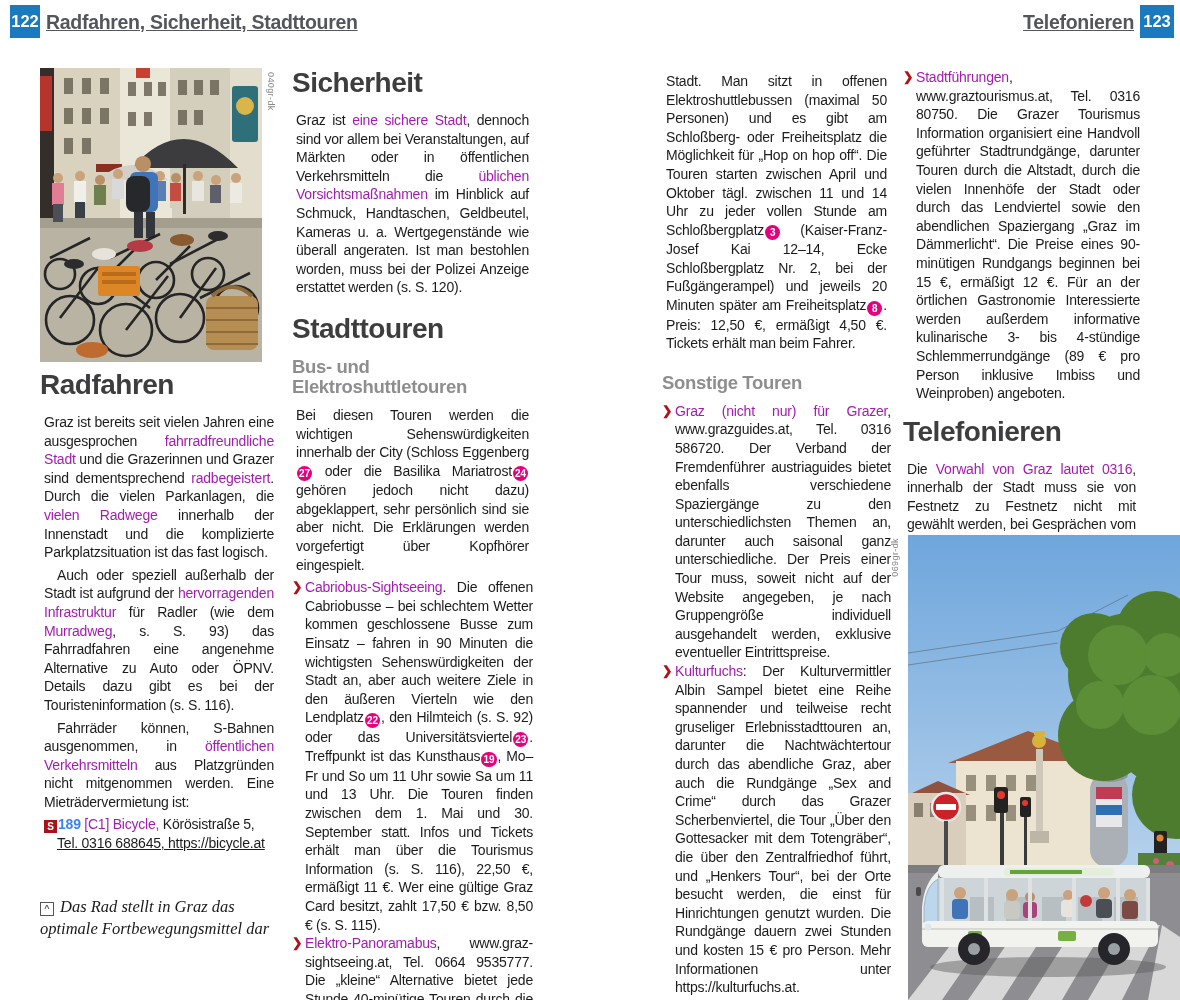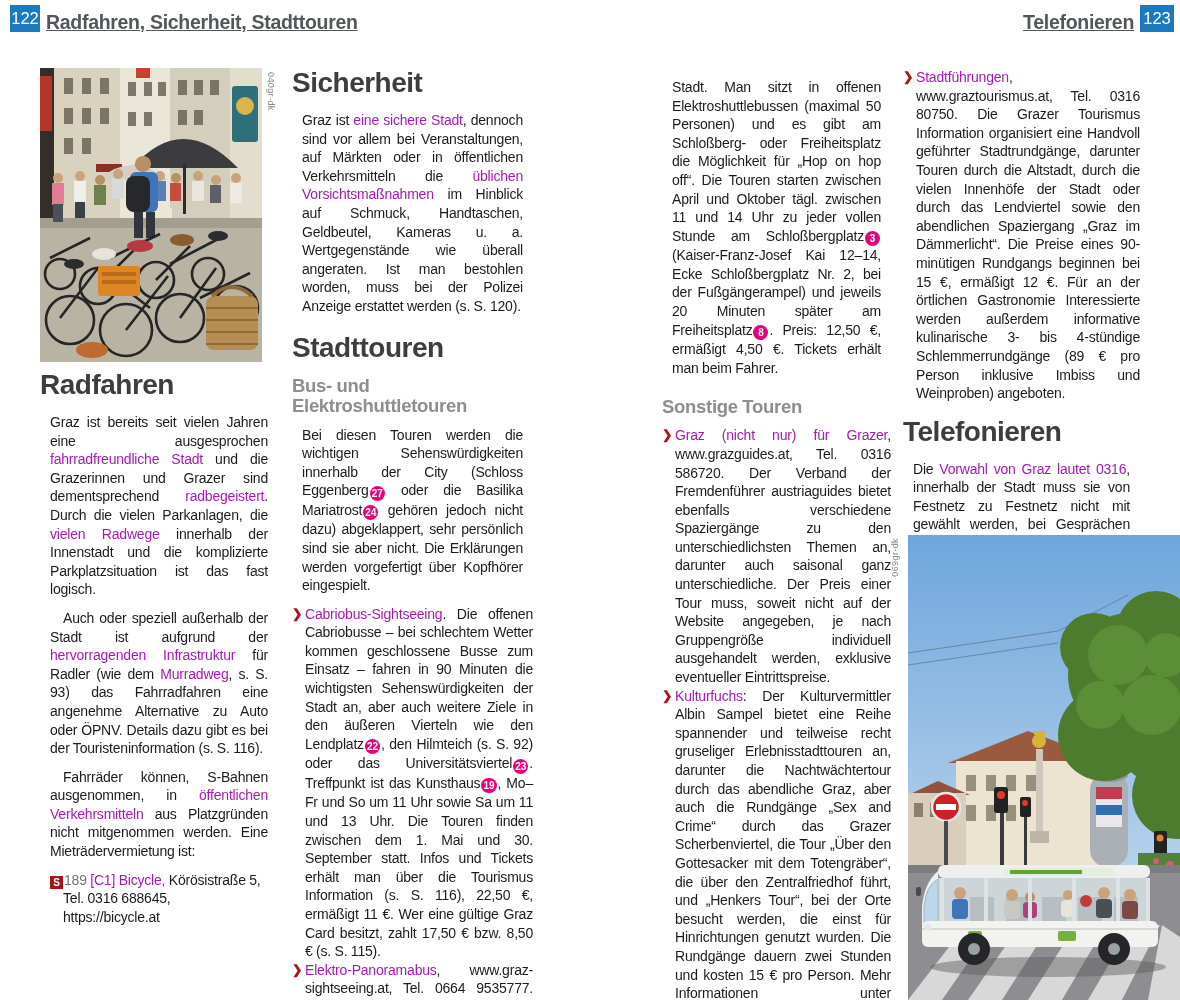--- a/index.html
+++ b/index.html
@@ -1,21 +1,21 @@
 <!DOCTYPE html>
 <html lang="de"><head>
 <meta charset="utf-8">
 <style>
   html,body{margin:0;padding:0;background:#ffffff;}
   #page{position:relative;width:1180px;height:1000px;background:#fff;overflow:hidden;
         font-family:"Liberation Sans",sans-serif;color:#1b1b1d;}
 
   
-  .pagenum{position:absolute;top:5px;width:30px;height:27px;background:#1a7abd;color:#fff;
-           font-weight:normal;font-size:16.5px;display:flex;align-items:center;justify-content:center;}
+  .pagenum{position:absolute;top:5px;width:30px;height:33px;background:#1a7abd;color:#fff;
+           font-weight:bold;font-size:16.5px;display:flex;align-items:center;justify-content:center;}
   #pagenum-left{left:10px;}
   #pagenum-right{right:6px;width:34px;margin-left:36px;}
   .runhead{position:absolute;top:11px;font-size:19.5px;font-weight:bold;color:#54565b;letter-spacing:-0.3px;text-decoration:underline;}
   #runhead-left{left:46px;}
   #runhead-right{right:46px;}
 
   
   .photo{position:absolute;overflow:hidden;}
   #photo-left{left:40px;top:68px;width:222px;height:294px;}
   #photo-right{left:908px;top:535px;width:272px;height:465px;}
@@ -31,37 +31,37 @@
   #col2{left:292px;width:241px;}
   #col3{left:662px;width:229px;}
   #col4{left:903px;width:237px;}
 
   h1.section{font-size:28px;line-height:30px;font-weight:bold;color:#3d3d3f;margin:0 0 13px;
              text-align:left;letter-spacing:-0.5px;}
   h1.mt{margin-top:17px;}
   h2.sub{font-size:18.5px;line-height:20px;font-weight:bold;color:#8e8e90;margin:0 0 9px;
          text-align:left;letter-spacing:-0.3px;}
   h2.submt{margin-top:20px;}
-  p{margin:10px;}
+  p{margin:4px;}
   p.ind{text-indent:13px;}
   b{font-weight:normal;color:#a21caf;}
 
   .bullets{margin:0;padding:0;list-style:none;}
   .bullets li{position:relative;padding-left:13px;}
   .bmark{position:absolute;left:0;top:0;color:#b01218;font-weight:bold;font-size:12.5px;}
 
   .badge{display:inline-block;min-width:15px;height:15px;padding:0 2px;box-sizing:border-box;
          border-radius:8px;background:#e5007d;color:#fff;font-weight:bold;font-size:10px;
          line-height:15px;text-align:center;letter-spacing:0;vertical-align:-1.5px;margin:0 1px;}
 
   .listing{text-align:left;}
   .lmark{display:inline-block;width:13px;height:13px;background:#a6131a;color:#fff;font-size:10px;
          font-weight:bold;line-height:13px;text-align:center;vertical-align:-1px;margin-right:1px;}
-  .lnum{color:#737373;font-weight:normal;}
-  .l2{display:block;padding-left:13px;}
+  .lnum{color:#3b82f6;font-weight:bold;}
+  .l2{display:block;padding-left:13px;text-decoration:underline;}
 
   .caption{position:absolute;font-family:"Liberation Serif",serif;font-style:italic;
            font-size:16.5px;line-height:21.5px;color:#1a1a1a;text-align:left;letter-spacing:0;}
   #caption-left{left:40px;top:896px;width:242px;}
   #caption-right{left:656px;top:880px;width:238px;}
   .capicon{display:inline-block;width:12px;height:12px;border:1px solid #555;color:#555;
            font-style:normal;font-weight:bold;font-size:9px;line-height:11px;text-align:center;
            font-family:"Liberation Sans",sans-serif;margin-right:6px;vertical-align:1px;}
 </style>
 </head>
@@ -184,20 +184,23 @@
     <p class="ind">Auch oder speziell außerhalb der Stadt ist aufgrund der <b>hervorragenden Infrastruktur</b> für Radler (wie dem <b>Murradweg</b>, s. S. 93) das Fahrradfahren eine angenehme Alternative zu Auto oder ÖPNV. Details dazu gibt es bei der Touristeninformation (s. S. 116).</p>
     <p class="ind">Fahrräder können, S-Bahnen ausgenommen, in <b>öffentlichen Verkehrsmitteln</b> aus Platzgründen nicht mitgenommen werden. Eine Mieträdervermietung ist:</p>
     <p class="listing">
       <span class="lmark">S</span><span class="lnum">189</span>
       <b>[C1] Bicycle,</b>
       <span>Körösistraße 5,</span>
       <span class="l2">Tel. 0316 688645, https://bicycle.at</span>
     </p>
   </div>
 
+  <div class="caption" id="caption-left">
+    <span class="capicon">^</span><span>Das Rad stellt in Graz das optimale Fortbewegungsmittel dar</span>
+  </div>
 
   <div class="col" id="col2">
     <h1 class="section">Sicherheit</h1>
     <p>Graz ist <b>eine sichere Stadt</b>, dennoch sind vor allem bei Veranstaltungen, auf Märkten oder in öffentlichen Verkehrsmitteln die <b>üblichen Vorsichtsmaßnahmen</b> im Hinblick auf Schmuck, Handtaschen, Geldbeutel, Kameras u. a. Wertgegenstände wie überall angeraten. Ist man bestohlen worden, muss bei der Polizei Anzeige erstattet werden (s. S. 120).</p>
     <h1 class="section mt">Stadttouren</h1>
     <h2 class="sub">Bus- und Elektroshuttletouren</h2>
     <p>Bei diesen Touren werden die wichtigen Sehenswürdigkeiten innerhalb der City (Schloss Eggenberg<span class="badge">27</span> oder die Basilika Mariatrost<span class="badge">24</span> gehören jedoch nicht dazu) abgeklappert, sehr persönlich sind sie aber nicht. Die Erklärungen werden vorgefertigt über Kopfhörer eingespielt.</p>
     <ul class="bullets">
       <li>
         <span class="bmark">❯</span>

